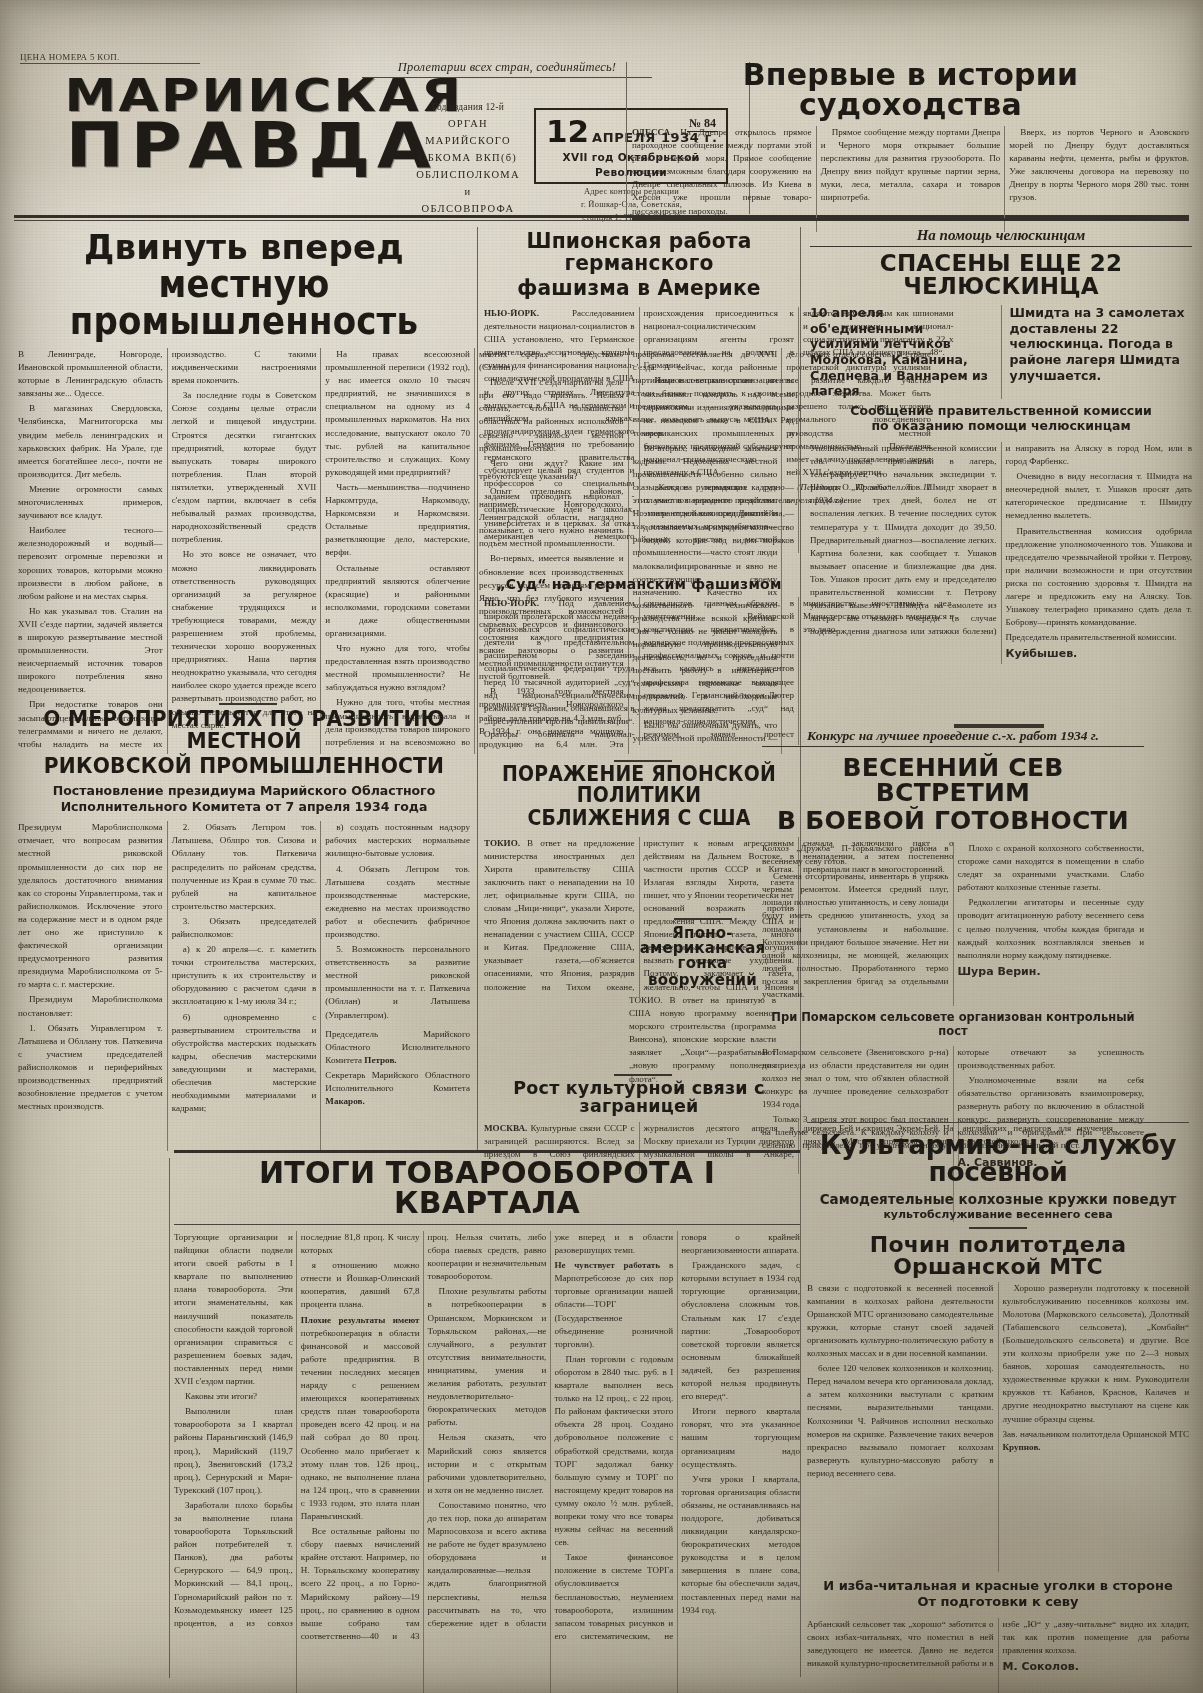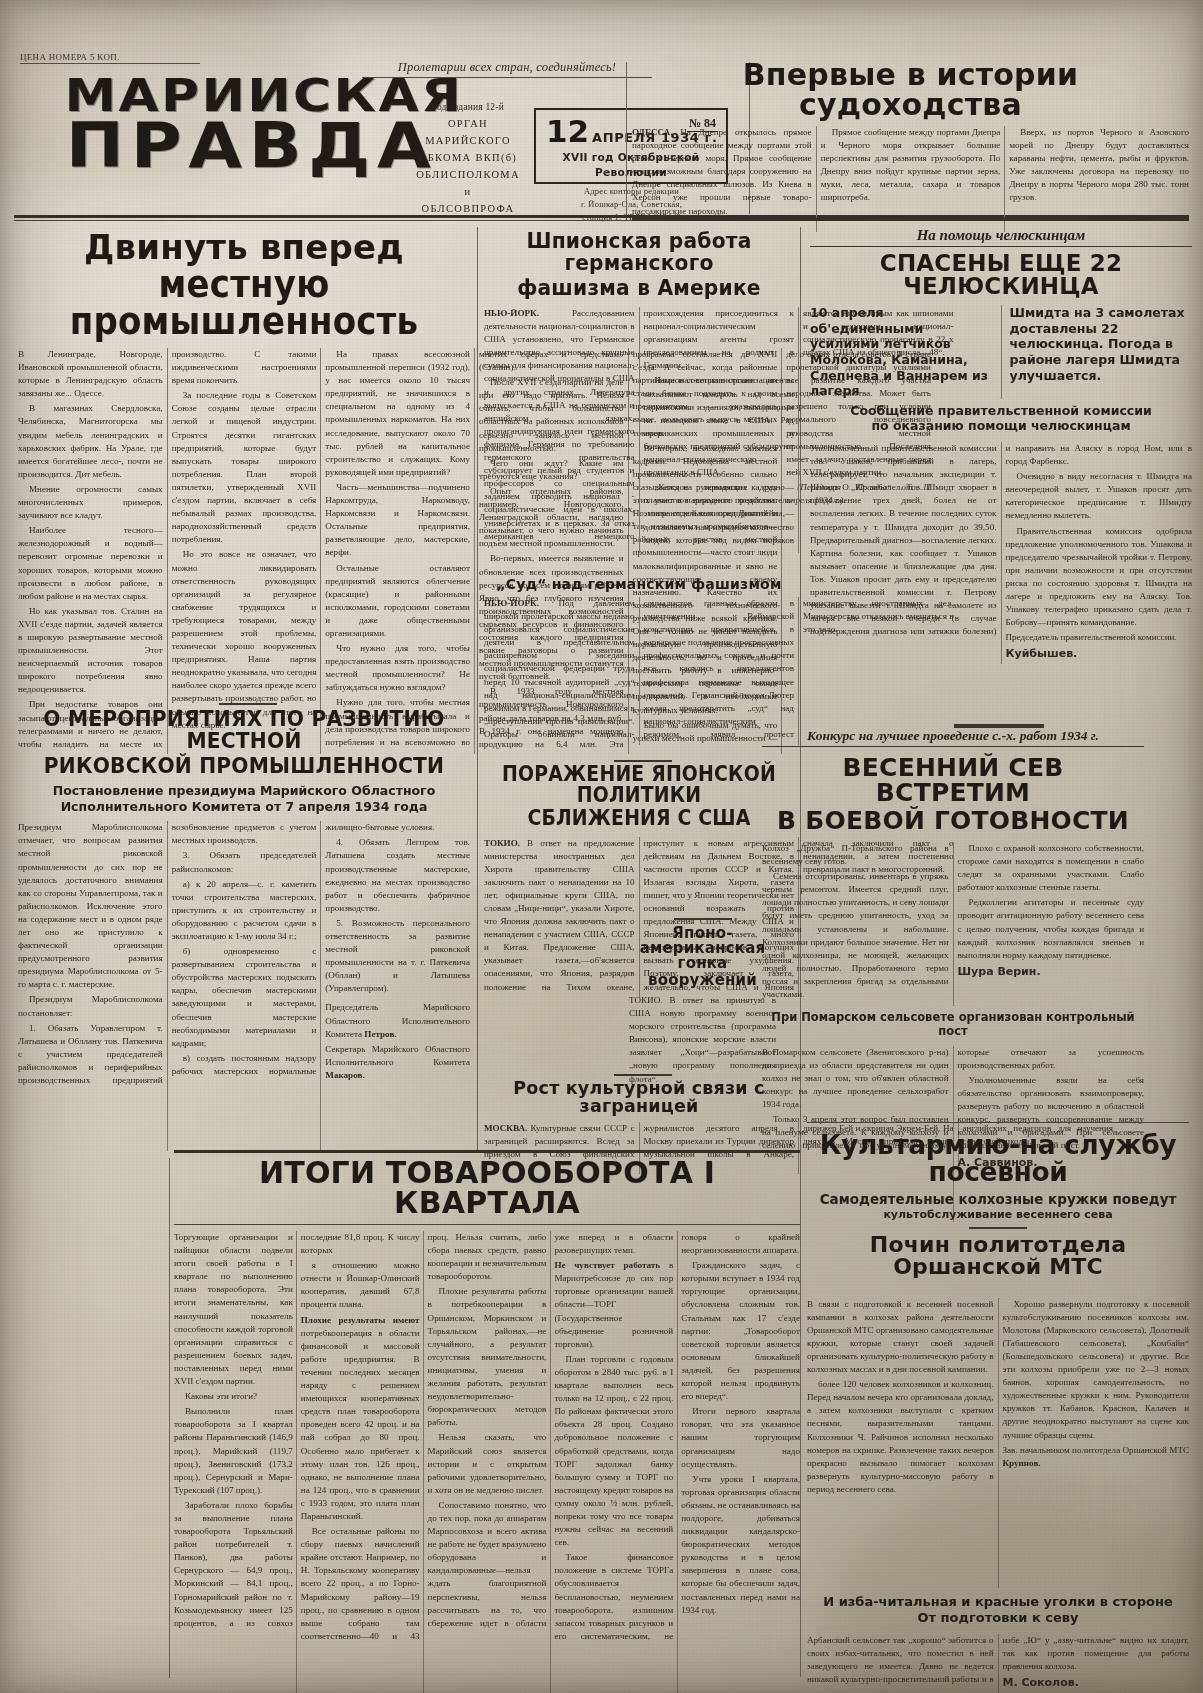--- a/index.html
+++ b/index.html
@@ -204,20 +204,21 @@
     <div class="shortrule" style="position:absolute;left:205px;top:676px;"></div>
     <div class="blk" style="left:4px;top:686px;width:452px;">
       <div class="hl cond" style="font-size:22px;">О МЕРОПРИЯТИЯХ ПО РАЗВИТИЮ МЕСТНОЙ</div>
       <div class="hl cond" style="font-size:22px;margin-top:3px;">РИКОВСКОЙ ПРОМЫШЛЕННОСТИ</div>
       <div class="sub" style="margin-top:6px;">Постановление президиума Марийского Областного</div>
       <div class="sub">Исполнительного Комитета от 7 апреля 1934 года</div>
       <div class="body cols3" style="margin-top:7px;height:330px;">
         <p class="noind">Президиум Мароблисполкома отмечает, что вопросам развития местной риковской промышленности до сих пор не уделялось достаточного внимания как со стороны Управлегпрома, так и райисполкомов. Исключение этого на содержание мест и в одном ряде лет оно же приступило к фактической организации предусмотренного развития президиума Мароблисполкома от 5-го марта с. г. мастерские.</p>
         <p>Президиум Мароблисполкома постановляет:</p>
         <p>1. Обязать Управлегпром т. Латышева и Обллану тов. Паткевича с участием председателей райисполкомов и периферийных производственных предприятий возобновление предметов с учетом местных производств.</p>
+        <p>2. Обязать Легпром тов. Латышева, Облпро тов. Сизова и Обллану тов. Паткевича распределить по районам средства, полученные из Края в сумме 70 тыс. рублей на капитальное строительство мастерских.</p>
         <p>3. Обязать председателей райисполкомов:</p>
         <p>а) к 20 апреля—с. г. каметить точки строительства мастерских, приступить к их строительству и оборудованию с расчетом сдачи в эксплоатацию к 1-му июля 34 г.;</p>
         <p>б) одновременно с развертыванием строительства и обустройства мастерских подыскать кадры, обеспечив мастерскими заведующими и мастерами, обеспечив мастерские необходимыми материалами и кадрами;</p>
         <p>в) создать постоянным надзору рабочих мастерских нормальные жилищно-бытовые условия.</p>
         <p>4. Обязать Легпром тов. Латышева создать местные производственные мастерские, ежедневно на местах производство работ и обеспечить фабричное производство.</p>
         <p>5. Возможность персонального ответственность за развитие местной риковской промышленности на т. г. Паткевича (Обллан) и Латышева (Управлегпром).</p>
         <p class="noind" style="margin-top:6px;">Председатель Марийского Областного Исполнительного Комитета <b>Петров.</b></p>
         <p class="noind">Секретарь Марийского Областного Исполнительного Комитета <b>Макаров.</b></p>
       </div>
     </div>
@@ -326,21 +327,21 @@
       </div>
     </div>
 
     <div class="rule-thin" style="position:absolute;left:793px;top:1100px;width:382px;"></div>
     <div class="blk" style="left:793px;top:1110px;width:382px;">
       <div class="hl" style="font-size:26.5px;letter-spacing:-.4px;">Культармию-на службу посевной</div>
       <div class="sub" style="margin-top:6px;font-size:13.5px;">Самодеятельные колхозные кружки поведут</div>
       <div class="sub" style="font-size:11px;">культобслуживание весеннего сева</div>
       <div class="shortrule"></div>
       <div class="hl" style="font-size:22px;margin-top:2px;">Почин политотдела Оршанской МТС</div>
-      <div class="body cols2" style="margin-top:20px;height:290px;">
+      <div class="body cols2" style="margin-top:4px;height:290px;">
         <p class="noind">В связи с подготовкой к весенней посевной кампании в колхозах района деятельности Оршанской МТС организовано самодеятельные кружки, которые станут своей задачей организовать культурно-политическую работу в колхозных массах и в дни посевной кампании.</p>
         <p>более 120 человек колхозников и колхозниц. Перед началом вечера кто организовала доклад, а затем колхозники выступали с кратким песнями, выразительными танцами. Колхозники Ч. Райчинов исполнил несколько номеров на скрипке. Развлечение таких вечеров прекрасно вызывало помогает колхозам развернуть культурно-массовую работу в период весеннего сева.</p>
         <p>Хорошо развернули подготовку к посевной культобслуживанию посевников колхозы им. Молотова (Марковского сельсовета), Долотный (Табашевского сельсовета), „Комбайн“ (Большедольского сельсовета) и другие. Все эти колхозы приобрели уже по 2—3 новых баянов, хорошая самодеятельность, но художественные кружки к ним. Руководители кружков тт. Кабанов, Краснов, Калачев и другие неоднократно выступают на сцене как лучшие образцы сцены.</p>
         <p class="noind">Зав. начальником политотдела Оршанской МТС <b>Крупнов.</b></p>
       </div>
       <div class="sub" style="margin-top:6px;font-size:13px;">И изба-читальная и красные уголки в стороне</div>
       <div class="sub" style="font-size:13px;">От подготовки к севу</div>
       <div class="body cols2" style="margin-top:8px;height:152px;">
         <p class="noind">Арбанский сельсовет так „хорошо“ заботится о своих избах-читальнях, что поместил в ней заведующего не имеется. Давно не ведется никакой культурно-просветительной работы и в избе „Ю“ у „азву-читальне“ видно их хладит, так как против помещение для работы правления колхоза.</p>
         <p class="noind byline">М. Соколов.</p>

